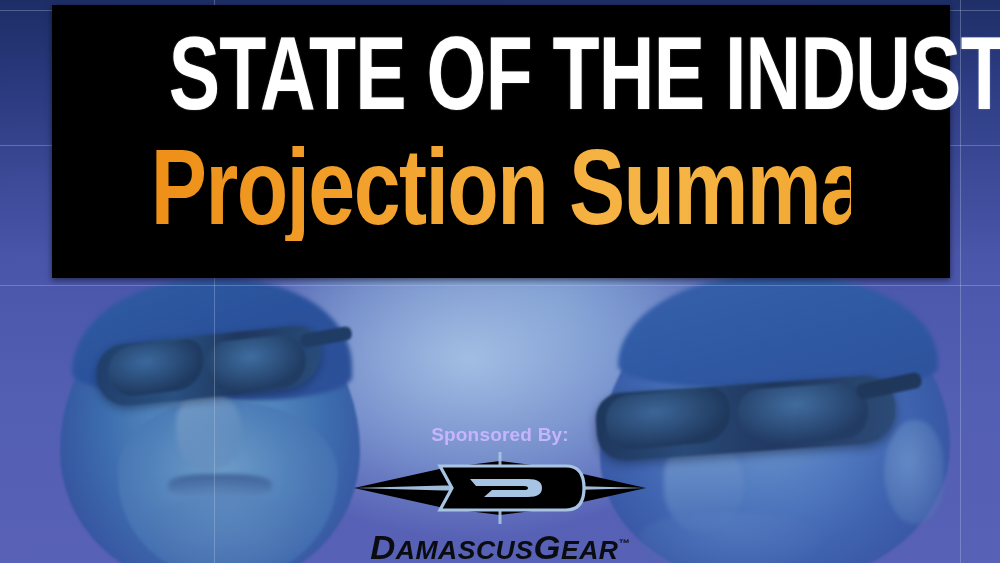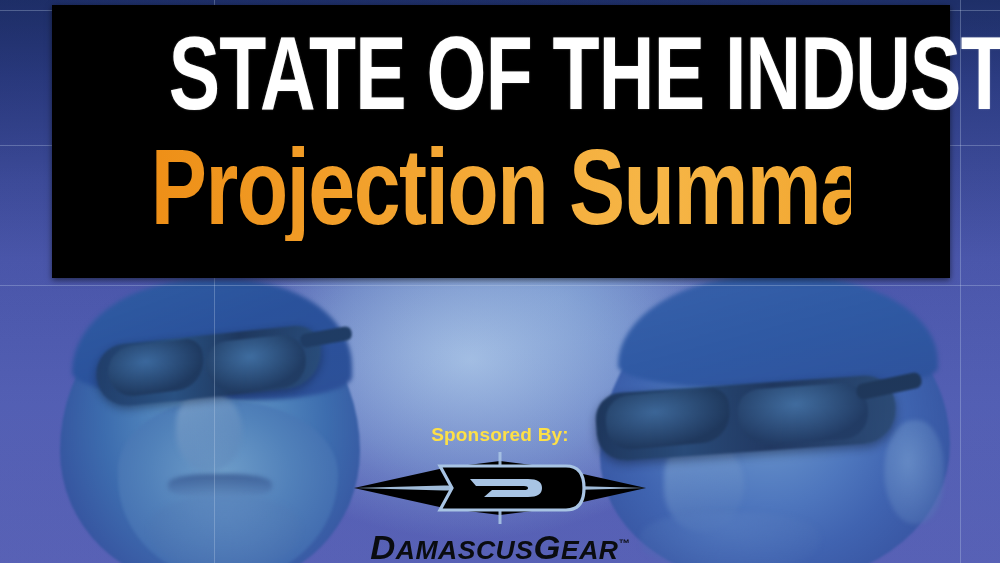--- a/index.html
+++ b/index.html
@@ -189,21 +189,21 @@
 
   
   .sponsor{
     position:absolute;left:0;right:0;top:424px;
     text-align:center;
   }
   .sponsor-label{
     font-family:"Liberation Sans",sans-serif;
     font-weight:700;
     font-size:19px;
-    color:#fde047;
+    color:#c4b5fd;
     letter-spacing:.2px;
   }
   .logo-wrap{
     position:relative;
     width:296px;height:72px;
     margin:6px auto 0;
   }
   .logo-svg{display:block;width:296px;height:72px;}
   .wordmark{
     margin-top:2px;

